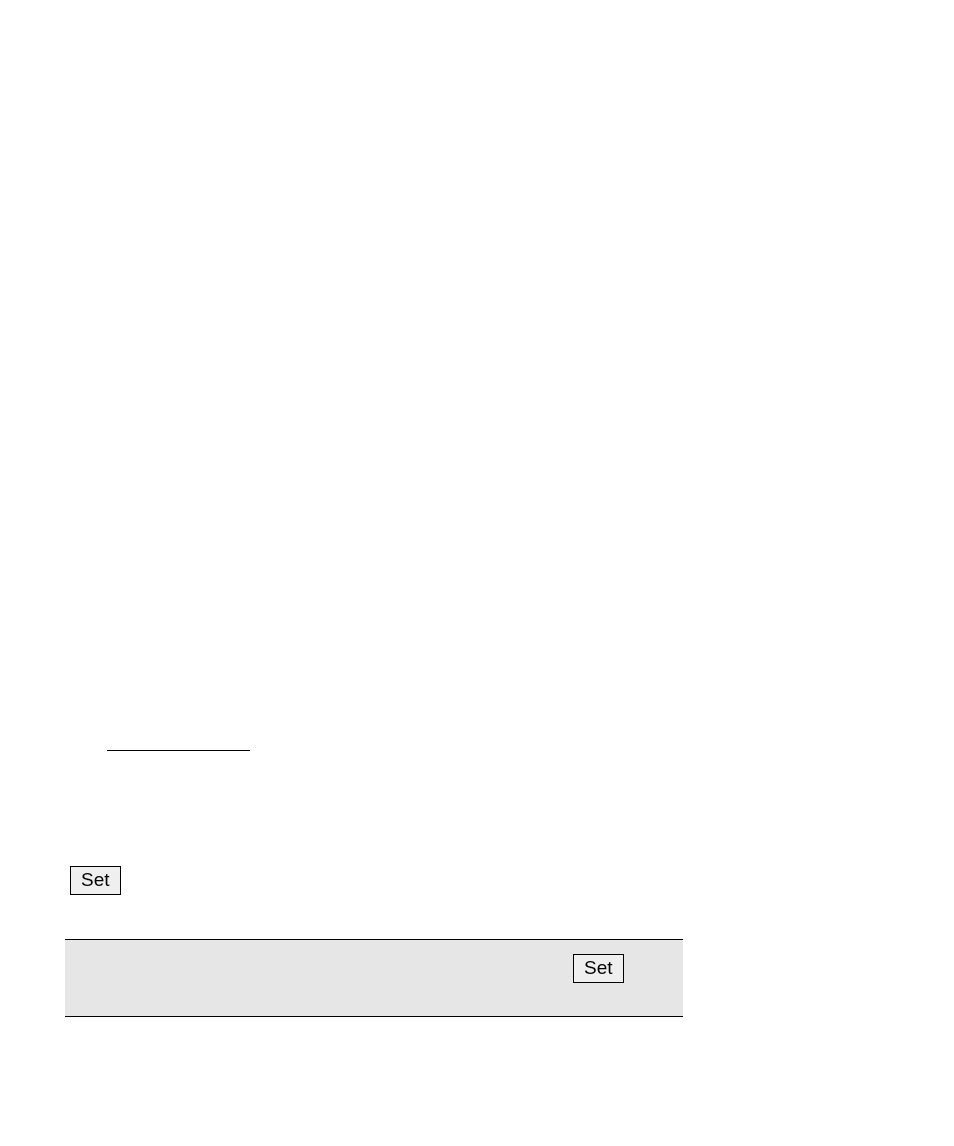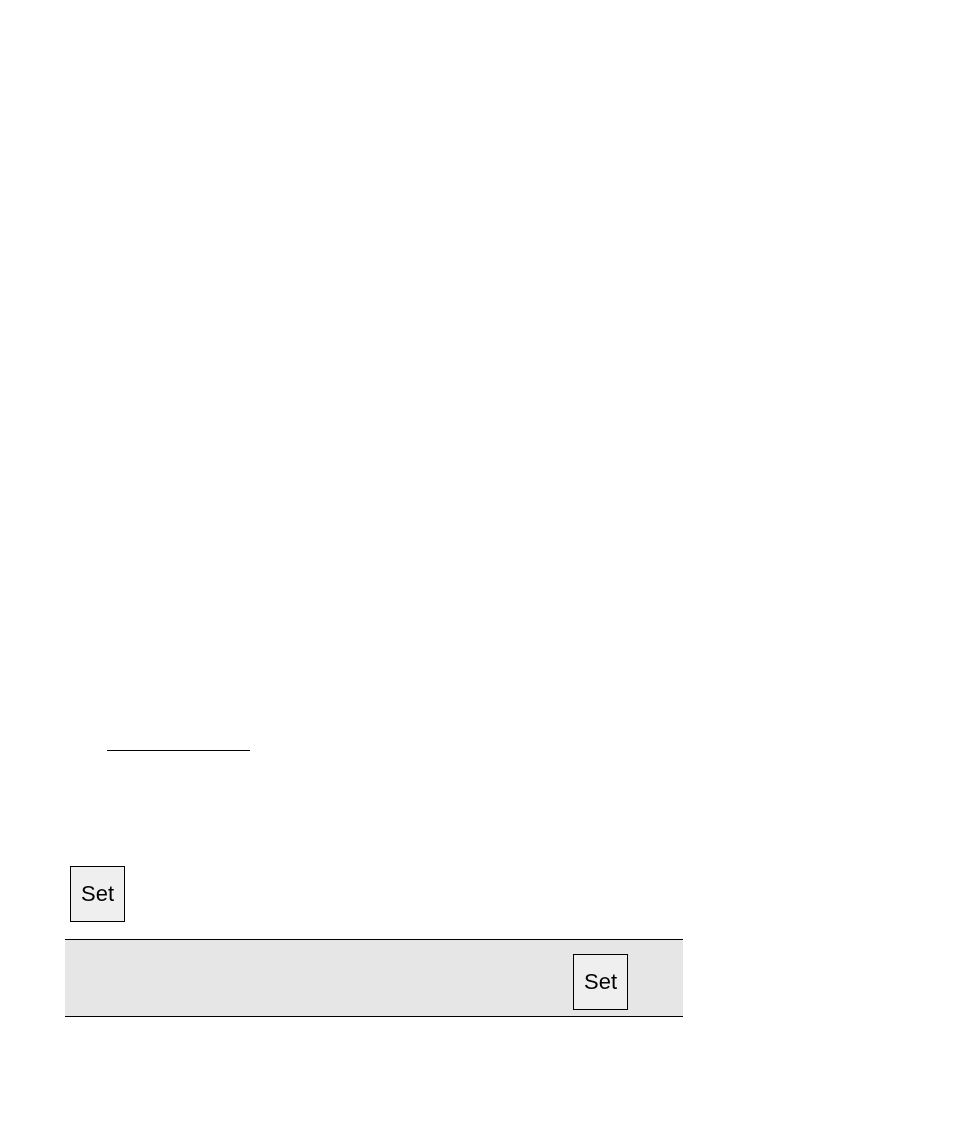--- a/index.html
+++ b/index.html
@@ -17,22 +17,22 @@
     .text-underline {
       position: absolute;
       left: 107px;
       top: 750px;
       width: 143px;
       height: 1px;
       background: #000000;
     }
     .button {
       font-family: inherit;
-      font-size: 22px;
-      padding: 14px 10px;
+      font-size: 19px;
+      padding: 2px 10px;
       background: #efefef;
       border: 1px solid #000000;
       cursor: pointer;
       line-height: 1.2;
     }
     .set-button-1 {
       position: absolute;
       left: 70px;
       top: 866px;
     }

